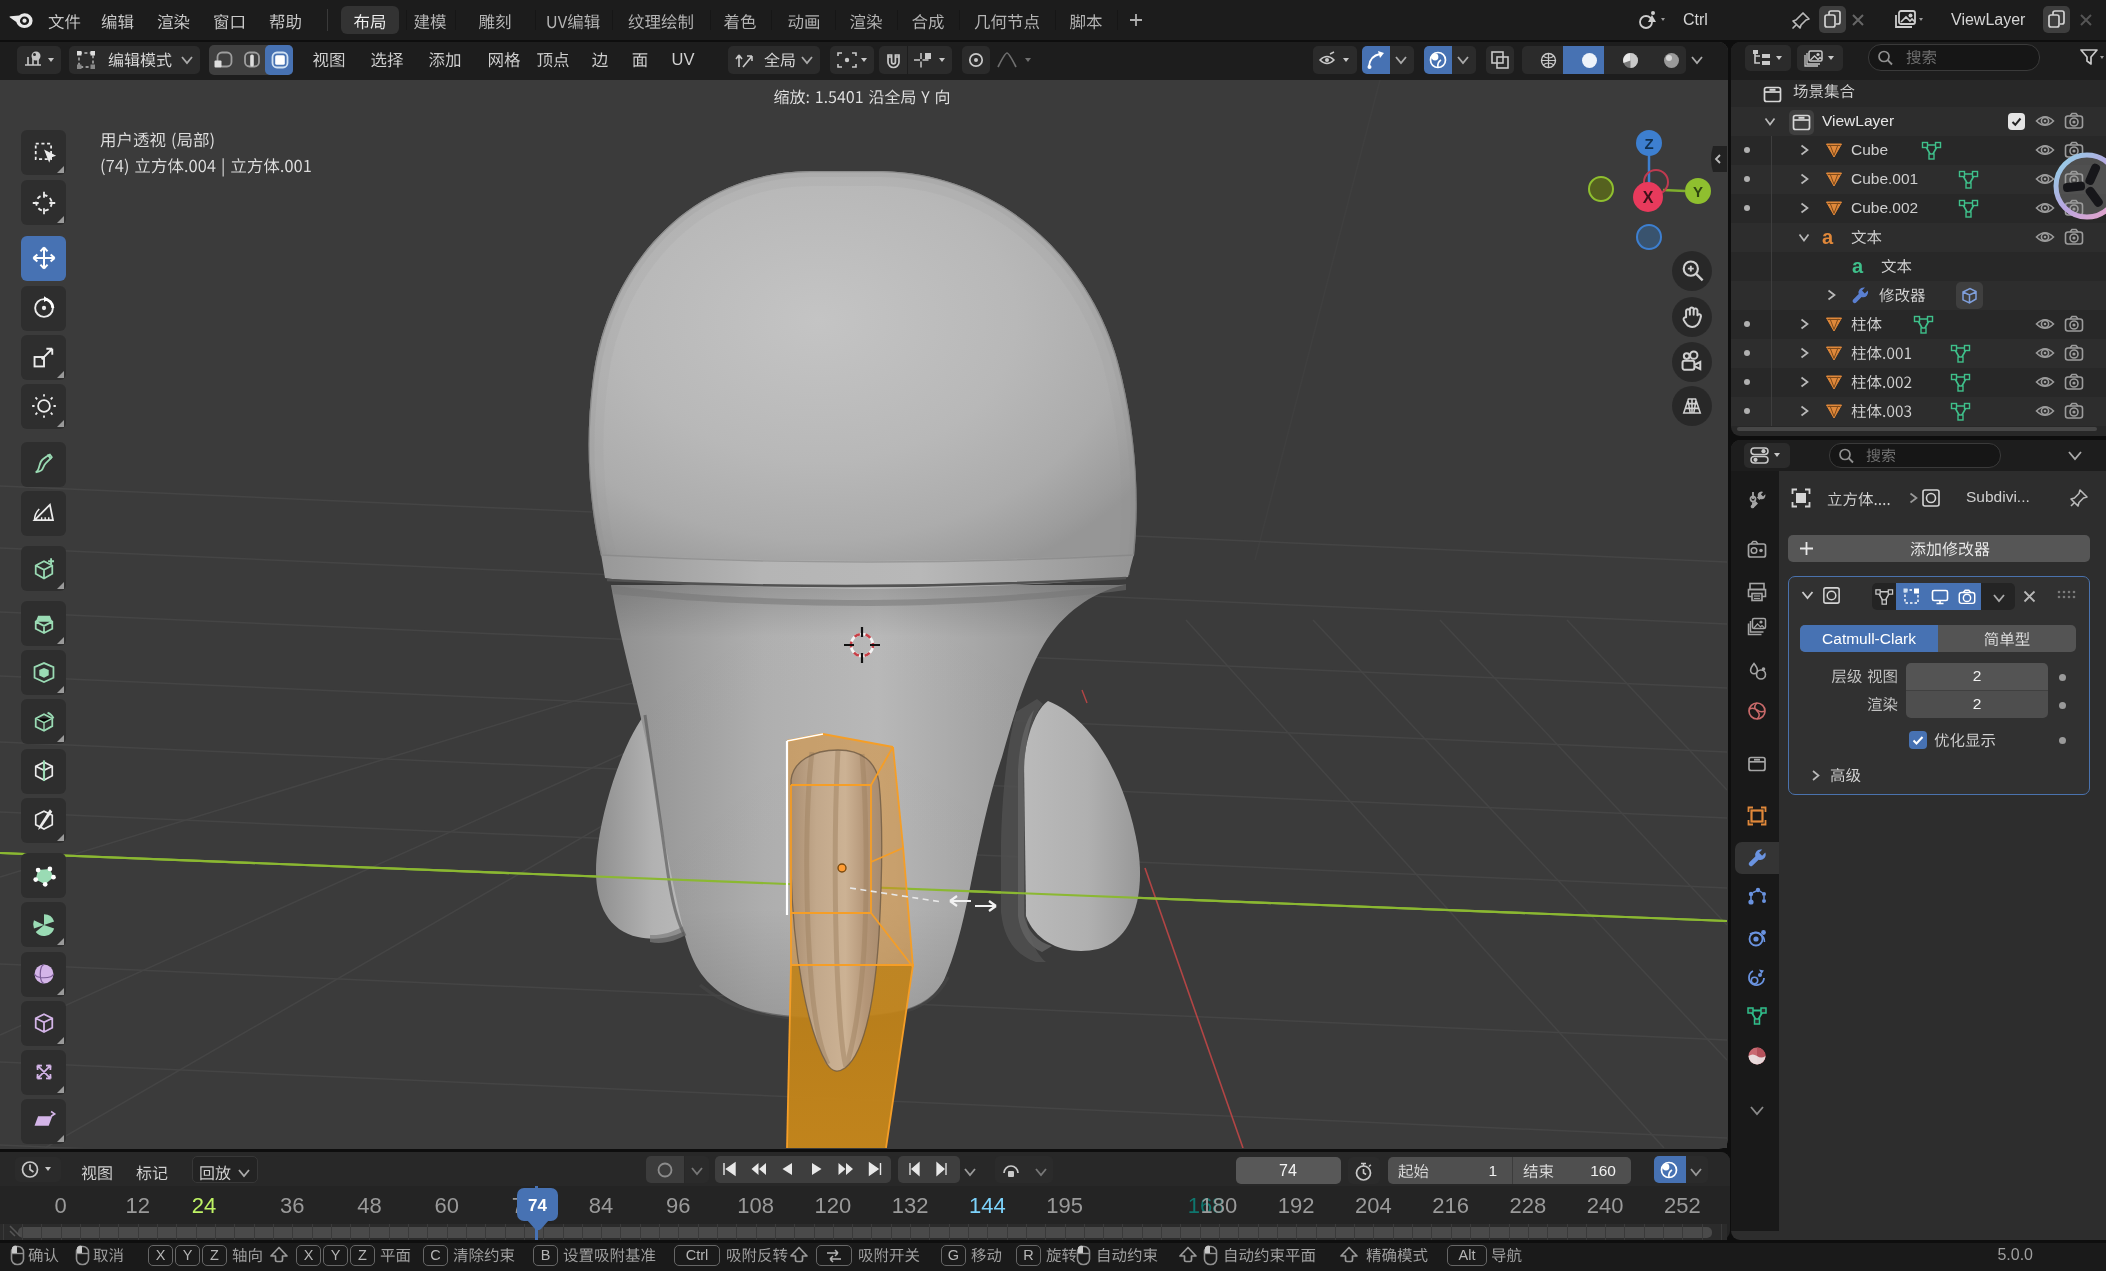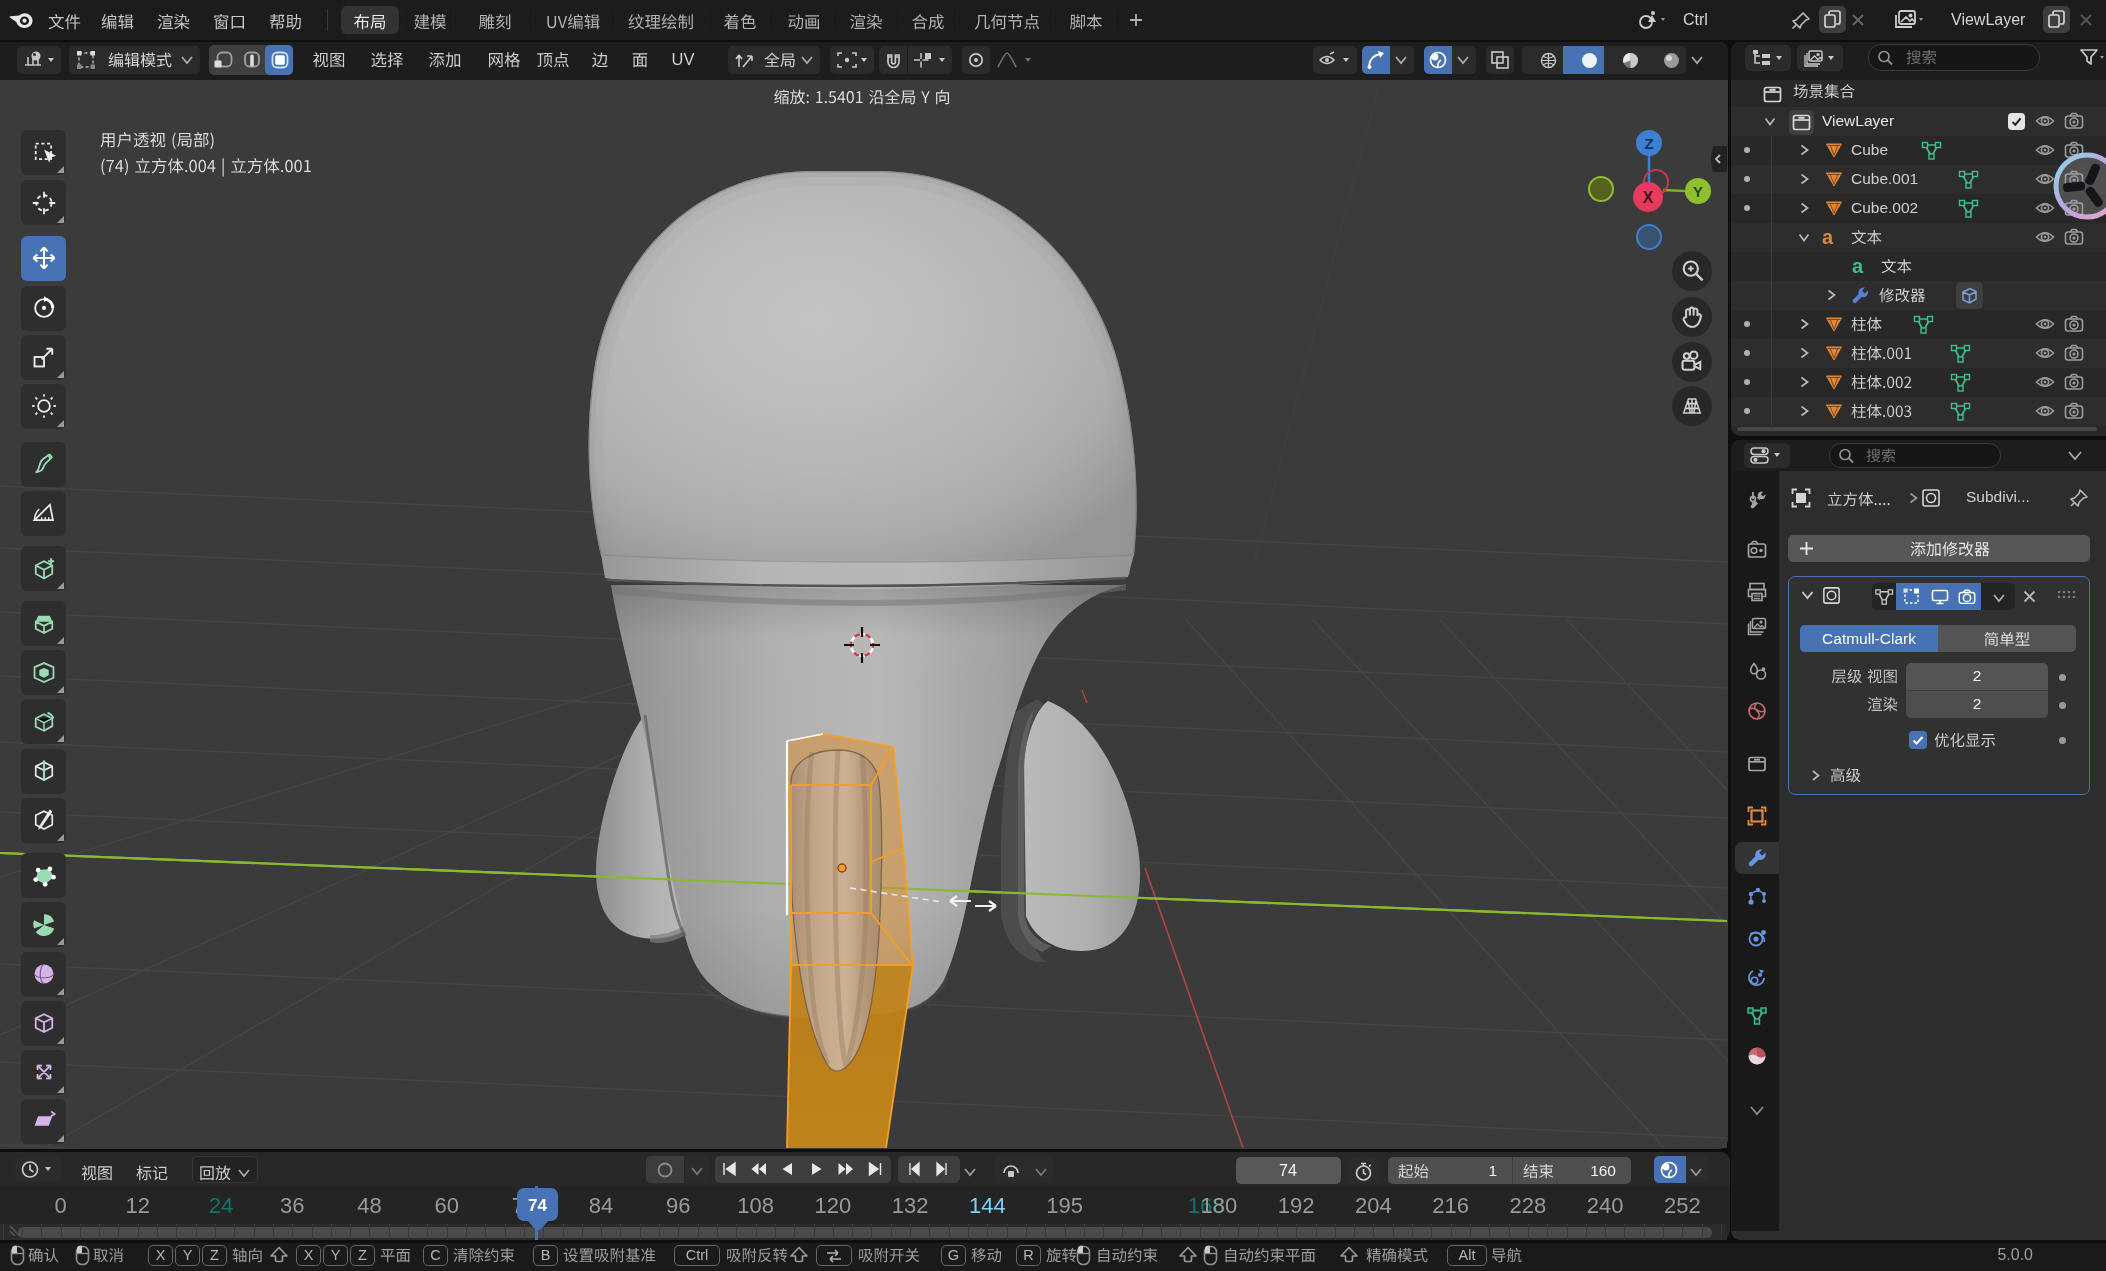--- a/index.html
+++ b/index.html
@@ -1054,21 +1054,21 @@
 <circle cx="11" cy="11" r="7.5" fill="none" stroke="#fff" stroke-width="1.7"></circle>
 <circle cx="8" cy="8" r="3.4" fill="#fff"></circle>
     <path d="M11 18.5 q-1 -5 3 -7.5" stroke="#fff" stroke-width="1.6" fill="none"></path>
   </svg>
 <div class="abs" style="left:1686px;top:1156px;width:22px;height:27px;background:#2b2b2b;border-radius:0 5px 5px 0"></div>
 <svg class="abs" style="left:1689px;top:1166px" width="14" height="12" viewBox="0 0 14 12">
     <path d="M2 3 l5 6 5-6" stroke="#999" stroke-width="1.8" fill="none"></path>
   </svg>
 <div style="position:absolute;top:1195.1px;font:normal 22px 'Liberation Sans',sans-serif;color:#9a9a9a;white-space:pre;line-height:22px;letter-spacing:0;left:60.5px;transform:translateX(-50%)">0</div>
 <div style="position:absolute;top:1195.1px;font:normal 22px 'Liberation Sans',sans-serif;color:#9a9a9a;white-space:pre;line-height:22px;letter-spacing:0;left:137.732px;transform:translateX(-50%)">12</div>
-<div style="position:absolute;top:1195.1px;font:normal 22px 'Liberation Sans',sans-serif;color:#0f766e;white-space:pre;line-height:22px;letter-spacing:0;left:221px;transform:translateX(-50%)">24</div>
+<div style="position:absolute;top:1195.1px;font:normal 22px 'Liberation Sans',sans-serif;color:#bef264;white-space:pre;line-height:22px;letter-spacing:0;left:204px;transform:translateX(-50%)">24</div>
 <div style="position:absolute;top:1195.1px;font:normal 22px 'Liberation Sans',sans-serif;color:#9a9a9a;white-space:pre;line-height:22px;letter-spacing:0;left:292.196px;transform:translateX(-50%)">36</div>
 <div style="position:absolute;top:1195.1px;font:normal 22px 'Liberation Sans',sans-serif;color:#9a9a9a;white-space:pre;line-height:22px;letter-spacing:0;left:369.428px;transform:translateX(-50%)">48</div>
 <div style="position:absolute;top:1195.1px;font:normal 22px 'Liberation Sans',sans-serif;color:#9a9a9a;white-space:pre;line-height:22px;letter-spacing:0;left:446.65999999999997px;transform:translateX(-50%)">60</div>
 <div style="position:absolute;top:1195.1px;font:normal 22px 'Liberation Sans',sans-serif;color:#9a9a9a;white-space:pre;line-height:22px;letter-spacing:0;left:523.892px;transform:translateX(-50%)">72</div>
 <div style="position:absolute;top:1195.1px;font:normal 22px 'Liberation Sans',sans-serif;color:#9a9a9a;white-space:pre;line-height:22px;letter-spacing:0;left:601.124px;transform:translateX(-50%)">84</div>
 <div style="position:absolute;top:1195.1px;font:normal 22px 'Liberation Sans',sans-serif;color:#9a9a9a;white-space:pre;line-height:22px;letter-spacing:0;left:678.356px;transform:translateX(-50%)">96</div>
 <div style="position:absolute;top:1195.1px;font:normal 22px 'Liberation Sans',sans-serif;color:#9a9a9a;white-space:pre;line-height:22px;letter-spacing:0;left:755.588px;transform:translateX(-50%)">108</div>
 <div style="position:absolute;top:1195.1px;font:normal 22px 'Liberation Sans',sans-serif;color:#9a9a9a;white-space:pre;line-height:22px;letter-spacing:0;left:832.8199999999999px;transform:translateX(-50%)">120</div>
 <div style="position:absolute;top:1195.1px;font:normal 22px 'Liberation Sans',sans-serif;color:#9a9a9a;white-space:pre;line-height:22px;letter-spacing:0;left:910.052px;transform:translateX(-50%)">132</div>
 <div style="position:absolute;top:1195.1px;font:normal 22px 'Liberation Sans',sans-serif;color:#7dd3fc;white-space:pre;line-height:22px;letter-spacing:0;left:987.284px;transform:translateX(-50%)">144</div>

